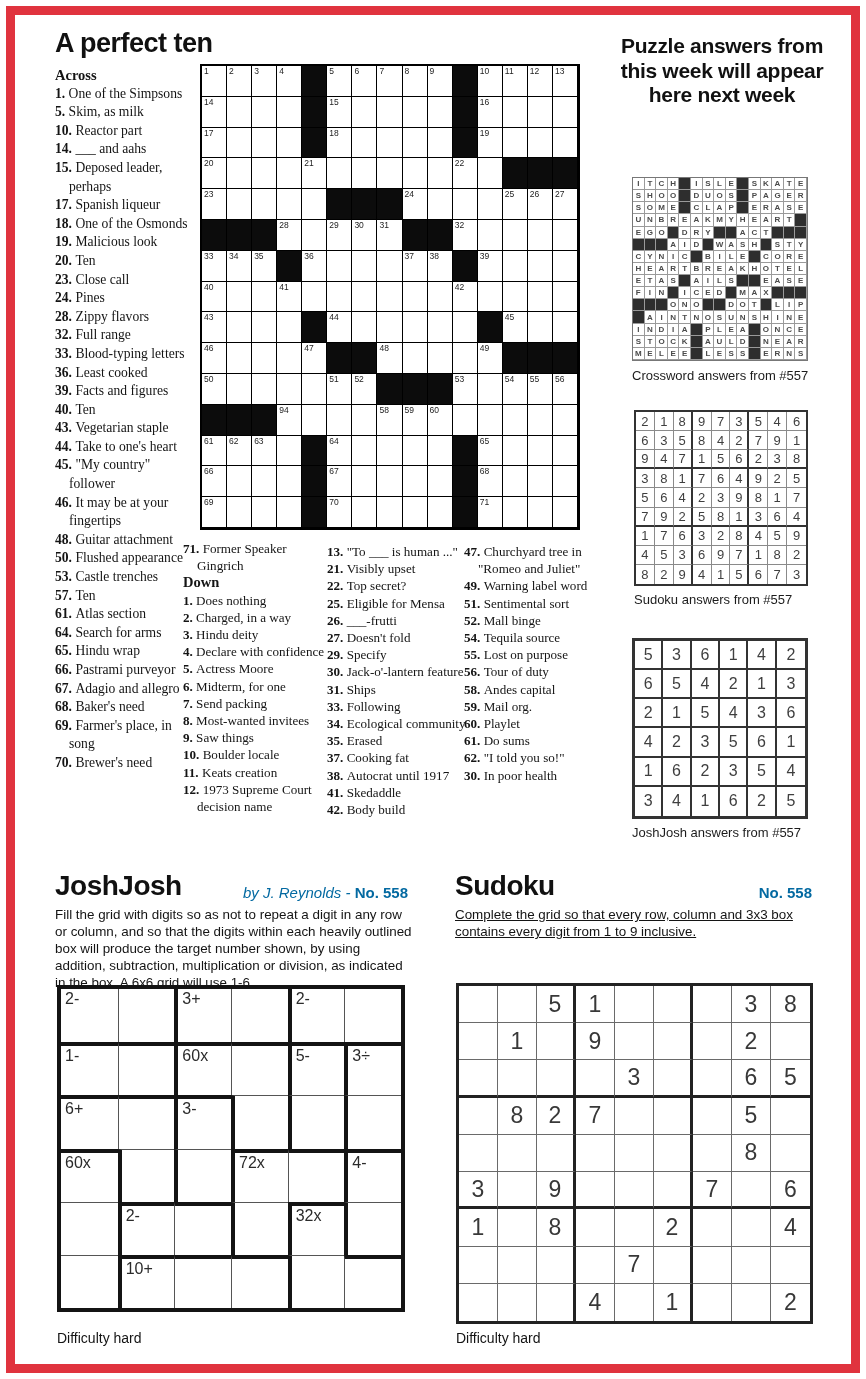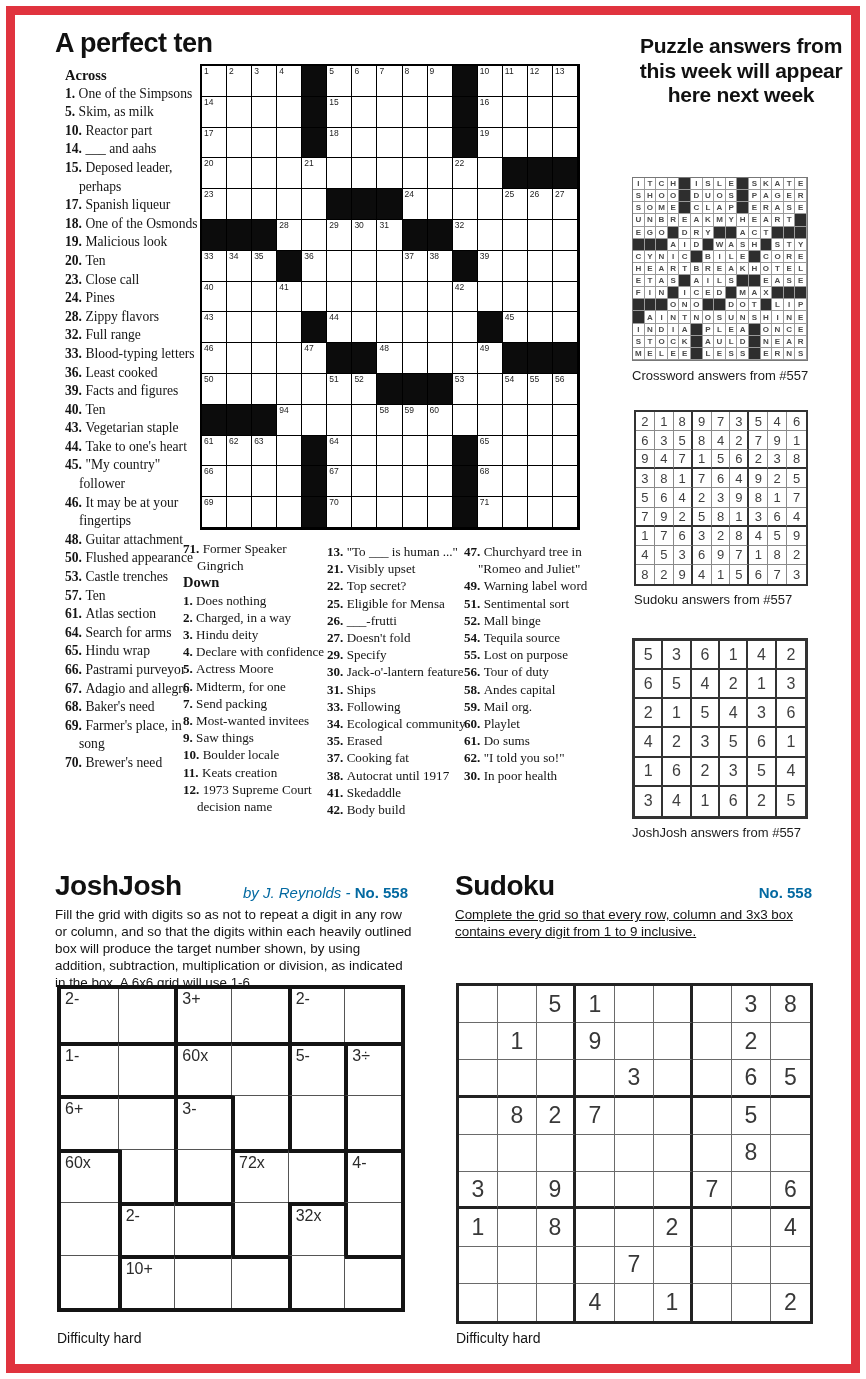--- a/index.html
+++ b/index.html
@@ -60,21 +60,21 @@
   .su .cell.bb3{border-bottom:3px solid #222;}
 </style>
 </head>
 <body>
 
 <div class="page">
   <div class="frame"></div>
 
   <h1 class="abs xw-title" style="left:55px;top:28px;">A perfect ten</h1>
 
-  <div class="abs clues" style="left:65px;top:66px;width:143px;">
+  <div class="abs clues" style="left:55px;top:66px;width:143px;">
     <div class="clue-head">Across</div>
     <div id="across-main">
         <div class="clue"><b>1. </b>One of the Simpsons</div>
         <div class="clue"><b>5. </b>Skim, as milk</div>
         <div class="clue"><b>10. </b>Reactor part</div>
         <div class="clue"><b>14. </b>___ and aahs</div>
         <div class="clue"><b>15. </b>Deposed leader, perhaps</div>
         <div class="clue"><b>17. </b>Spanish liqueur</div>
         <div class="clue"><b>18. </b>One of the Osmonds</div>
         <div class="clue"><b>19. </b>Malicious look</div>
@@ -469,21 +469,21 @@
       <div class="cell"></div>
       <div class="cell blk"></div>
       <div class="cell">
         <span class="num">71</span>
       </div>
       <div class="cell"></div>
       <div class="cell"></div>
       <div class="cell"></div>
     </div>
 
-  <div class="abs promo" style="left:620px;top:34px;width:204px;margin-left:19px;">Puzzle answers from this week will appear here next week</div>
+  <div class="abs promo" style="left:620px;top:34px;width:204px;">Puzzle answers from this week will appear here next week</div>
   <div id="ans-xw" class="abs ans" style="left:632px;top:177px;width:176px;height:184px;grid-template-columns:repeat(15,1fr);grid-auto-rows:1fr;">
       <div class="cell">I</div>
       <div class="cell">T</div>
       <div class="cell">C</div>
       <div class="cell">H</div>
       <div class="cell blk"></div>
       <div class="cell">I</div>
       <div class="cell">S</div>
       <div class="cell">L</div>
       <div class="cell">E</div>

